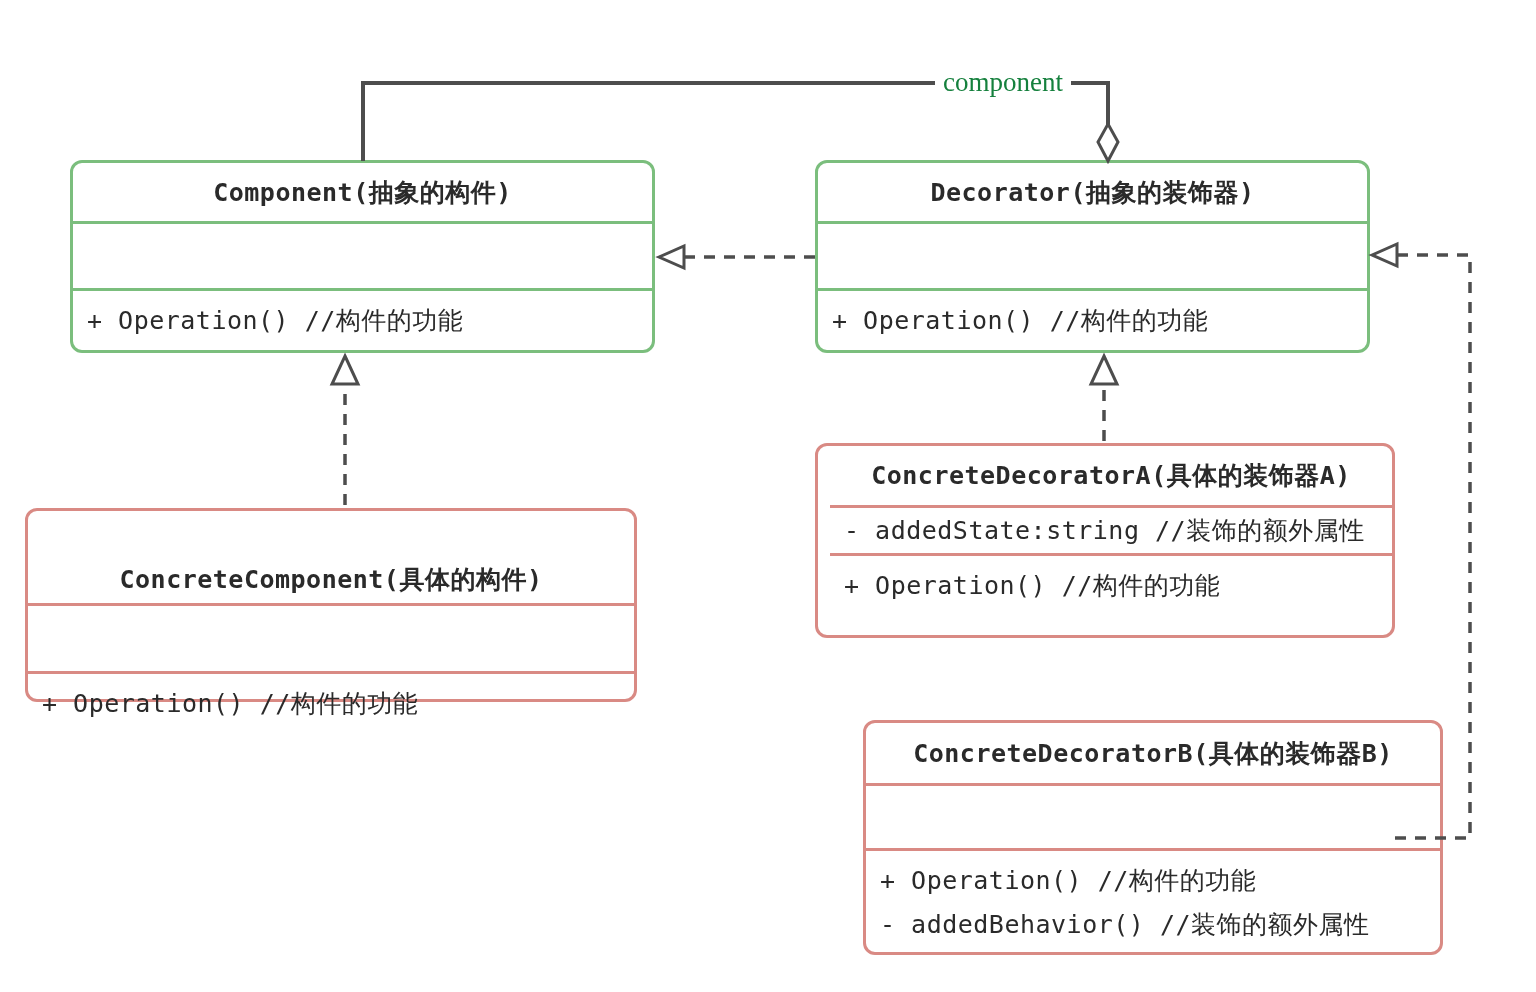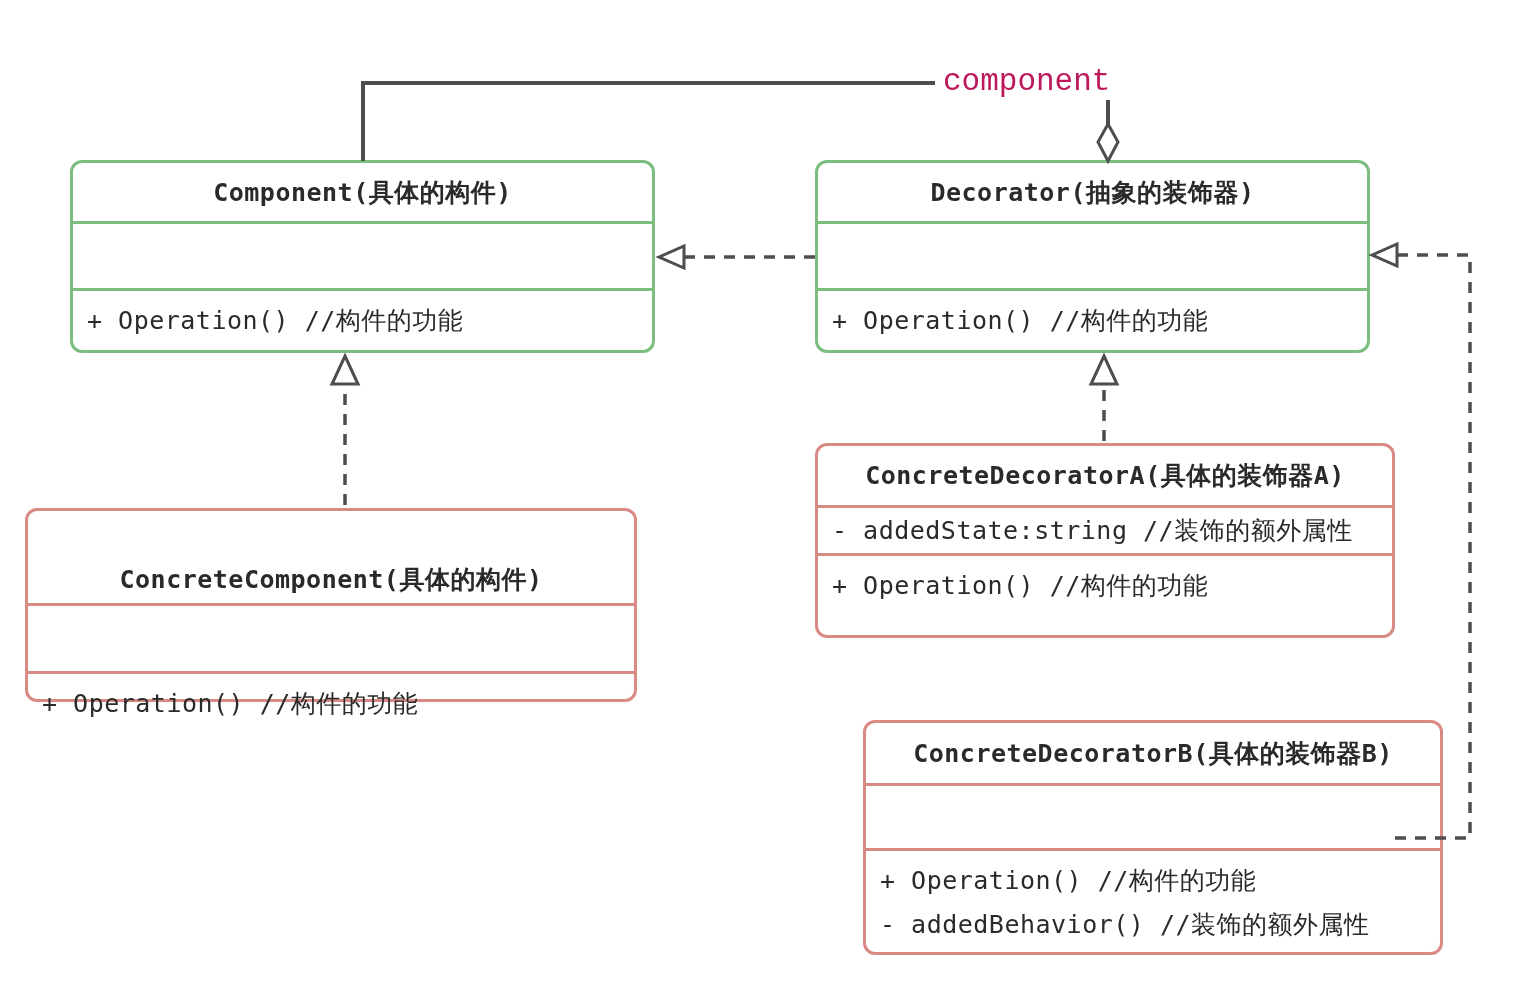--- a/index.html
+++ b/index.html
@@ -49,51 +49,51 @@
   #wires{
     position:absolute;left:0;top:0;z-index:3;
     pointer-events:none;
   }
   .edge-label{
     position:absolute;
     left:935px;top:64px;
     height:36px;line-height:36px;
     padding:0 8px;
     background:#ffffff;
-    font-family:Liberation Mono, monospace;
-    font-size:31px;
-    color:#be185d;
+    font-family:Liberation Serif, serif;
+    font-size:27px;
+    color:#15803d;
     z-index:4;
     white-space:nowrap;
   }
 </style>
 </head>
 <body>
 
 <div id="canvas">
 
   <div class="uml-class green" style="left:70px;top:160px;width:585px;height:193px;">
-    <div class="sec sec-title" style="height:58px;">Component(具体的构件)</div>
+    <div class="sec sec-title" style="height:58px;">Component(抽象的构件)</div>
     <div class="sec" style="height:67px;"></div>
     <div class="sec member" style="height:62px;">+ Operation() //构件的功能</div>
   </div>
 
   <div class="uml-class green" style="left:815px;top:160px;width:555px;height:193px;text-align:center;">
     <div class="sec sec-title" style="height:58px;">Decorator(抽象的装饰器)</div>
     <div class="sec" style="height:67px;"></div>
     <div class="sec member" style="height:62px;">+ Operation() //构件的功能</div>
   </div>
 
   <div class="uml-class red" style="left:25px;top:508px;width:612px;height:194px;">
     <div class="sec sec-title" style="height:48px;margin-top:44px;">ConcreteComponent(具体的构件)</div>
     <div class="sec" style="height:68px;"></div>
     <div class="sec member" style="height:62px;">+ Operation() //构件的功能</div>
   </div>
 
-  <div class="uml-class red" style="left:815px;top:443px;width:580px;height:195px;">
+  <div class="uml-class red" style="left:815px;top:443px;width:580px;height:195px;padding-left:12px;">
     <div class="sec sec-title" style="height:59px;">ConcreteDecoratorA(具体的装饰器A)</div>
     <div class="sec member" style="height:48px;">- addedState:string //装饰的额外属性</div>
     <div class="sec member" style="height:62px;">+ Operation() //构件的功能</div>
   </div>
 
   <div class="uml-class red" style="left:815px;top:720px;width:580px;height:235px;margin-left:48px;">
     <div class="sec sec-title" style="height:60px;">ConcreteDecoratorB(具体的装饰器B)</div>
     <div class="sec" style="height:65px;"></div>
     <div class="sec member-multi" style="height:104px;">
       <div>+ Operation() //构件的功能</div>

